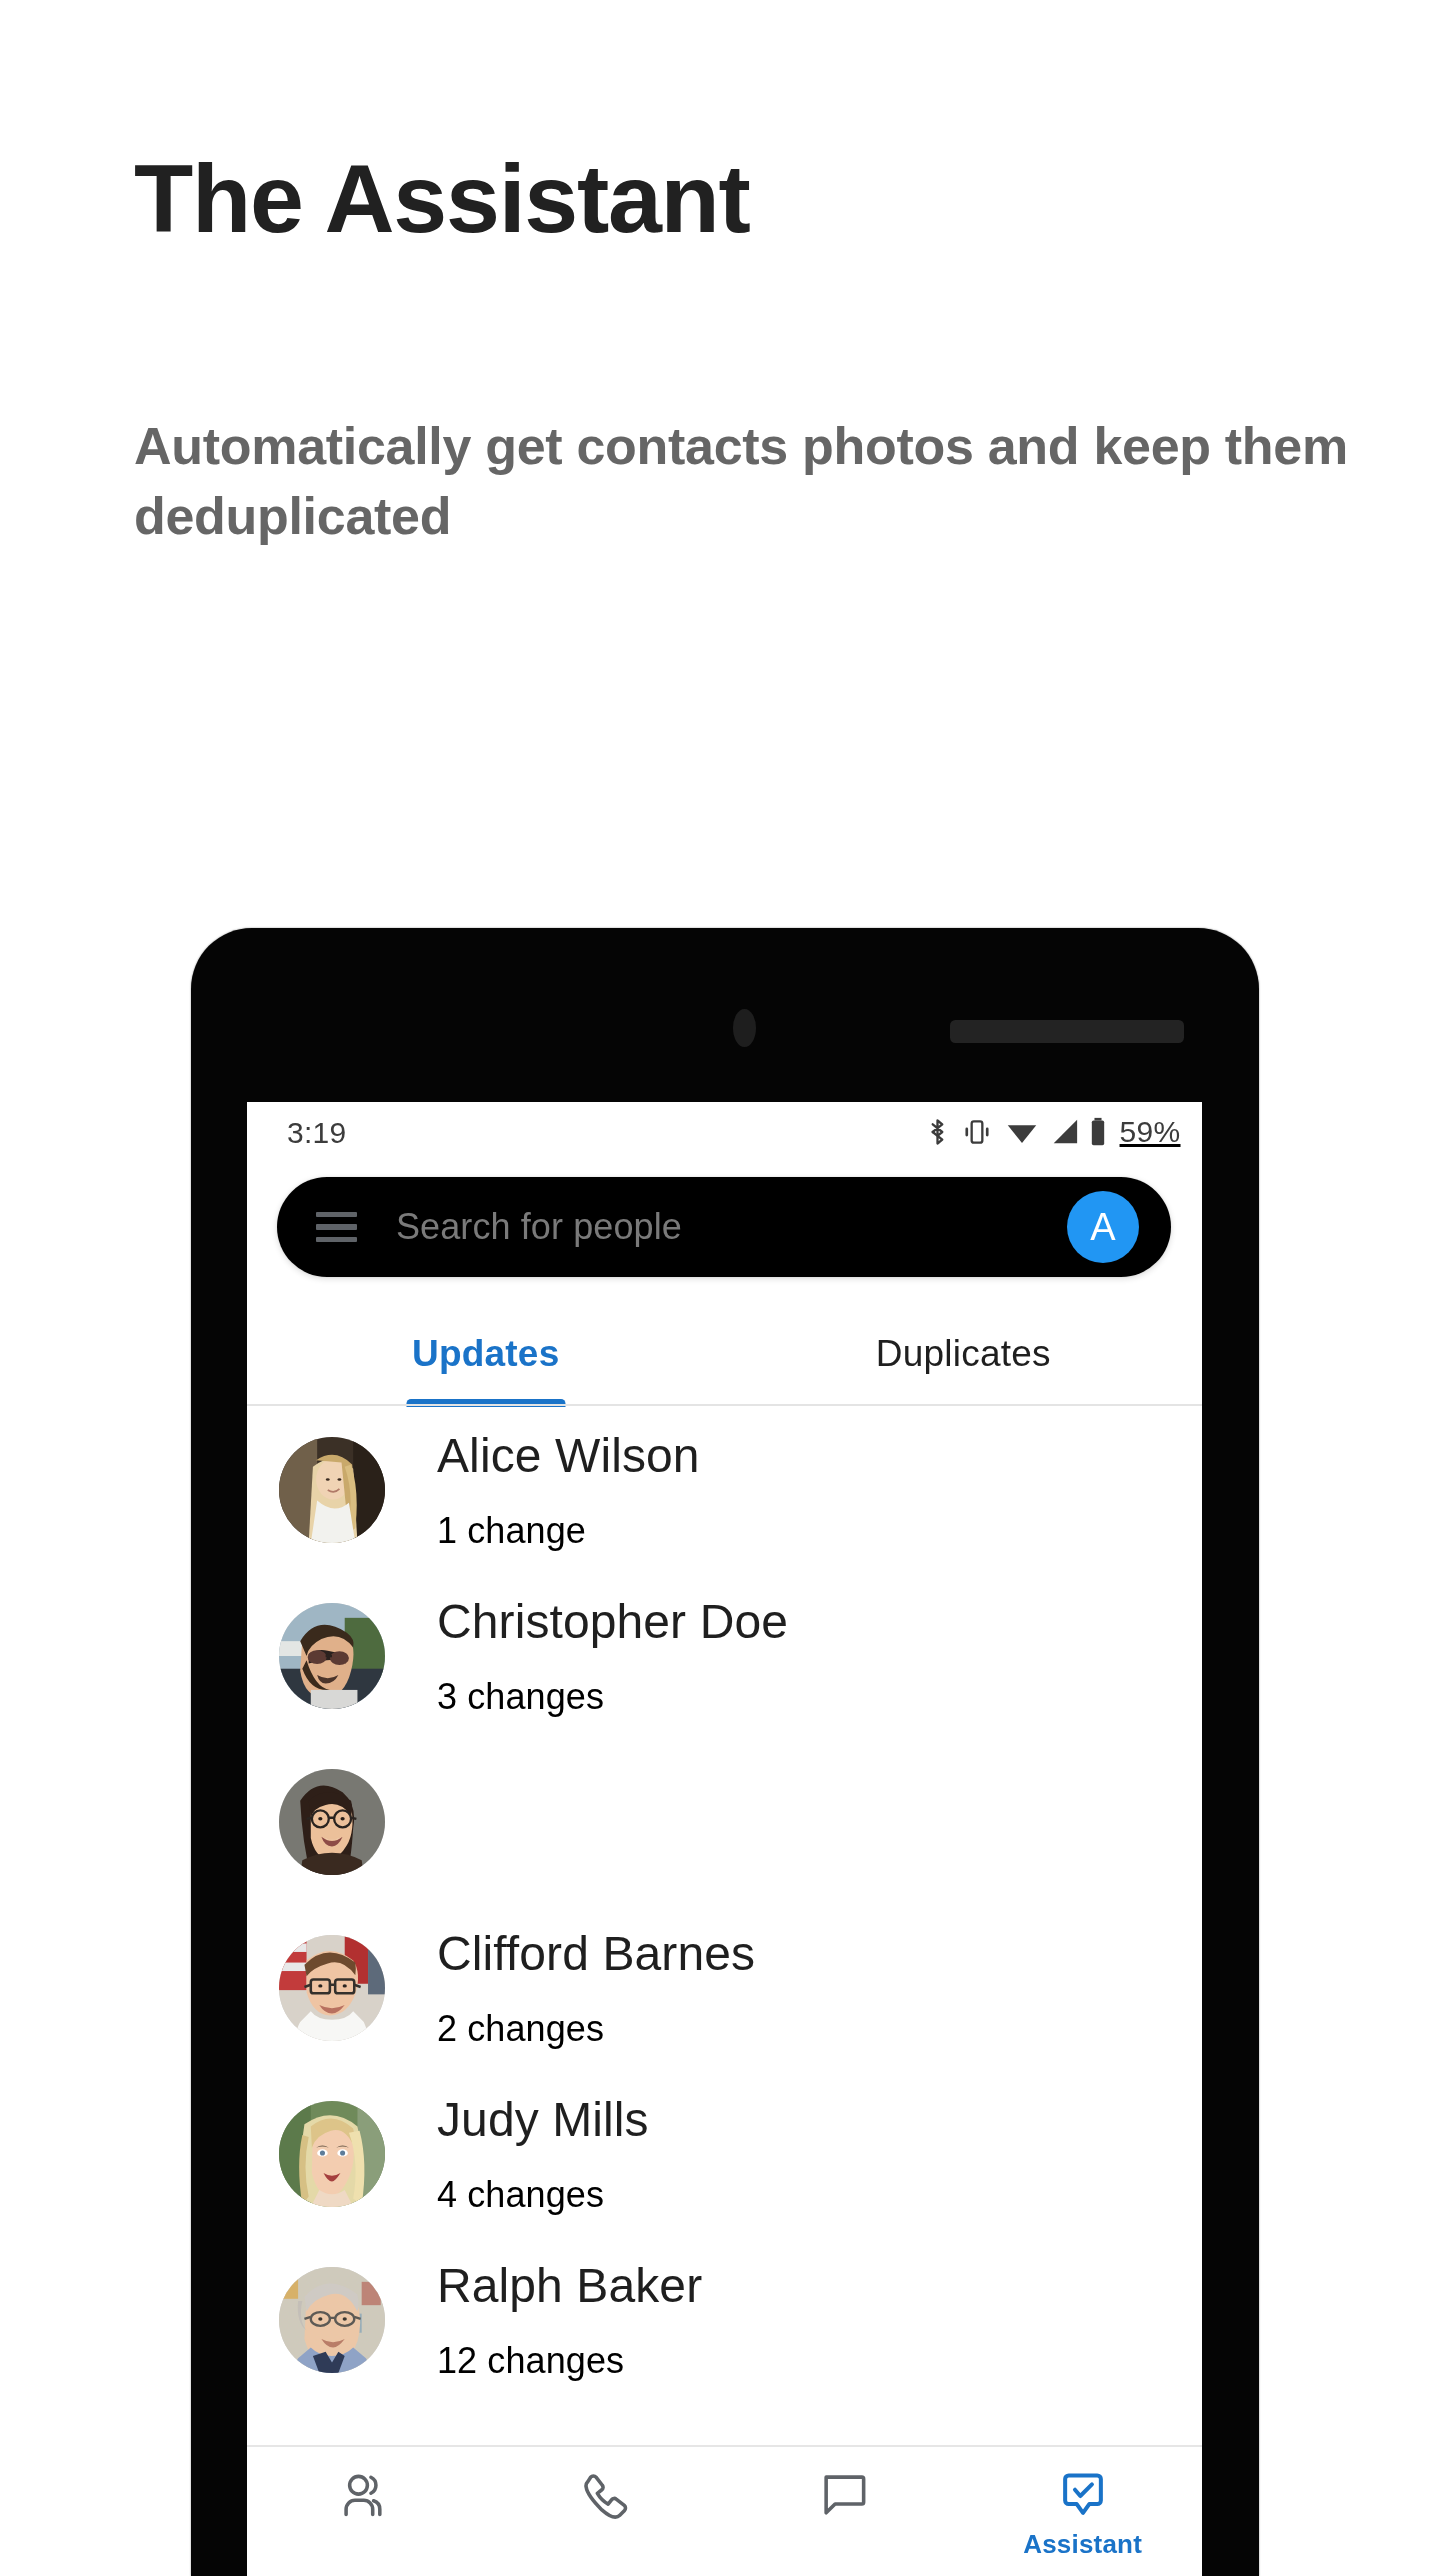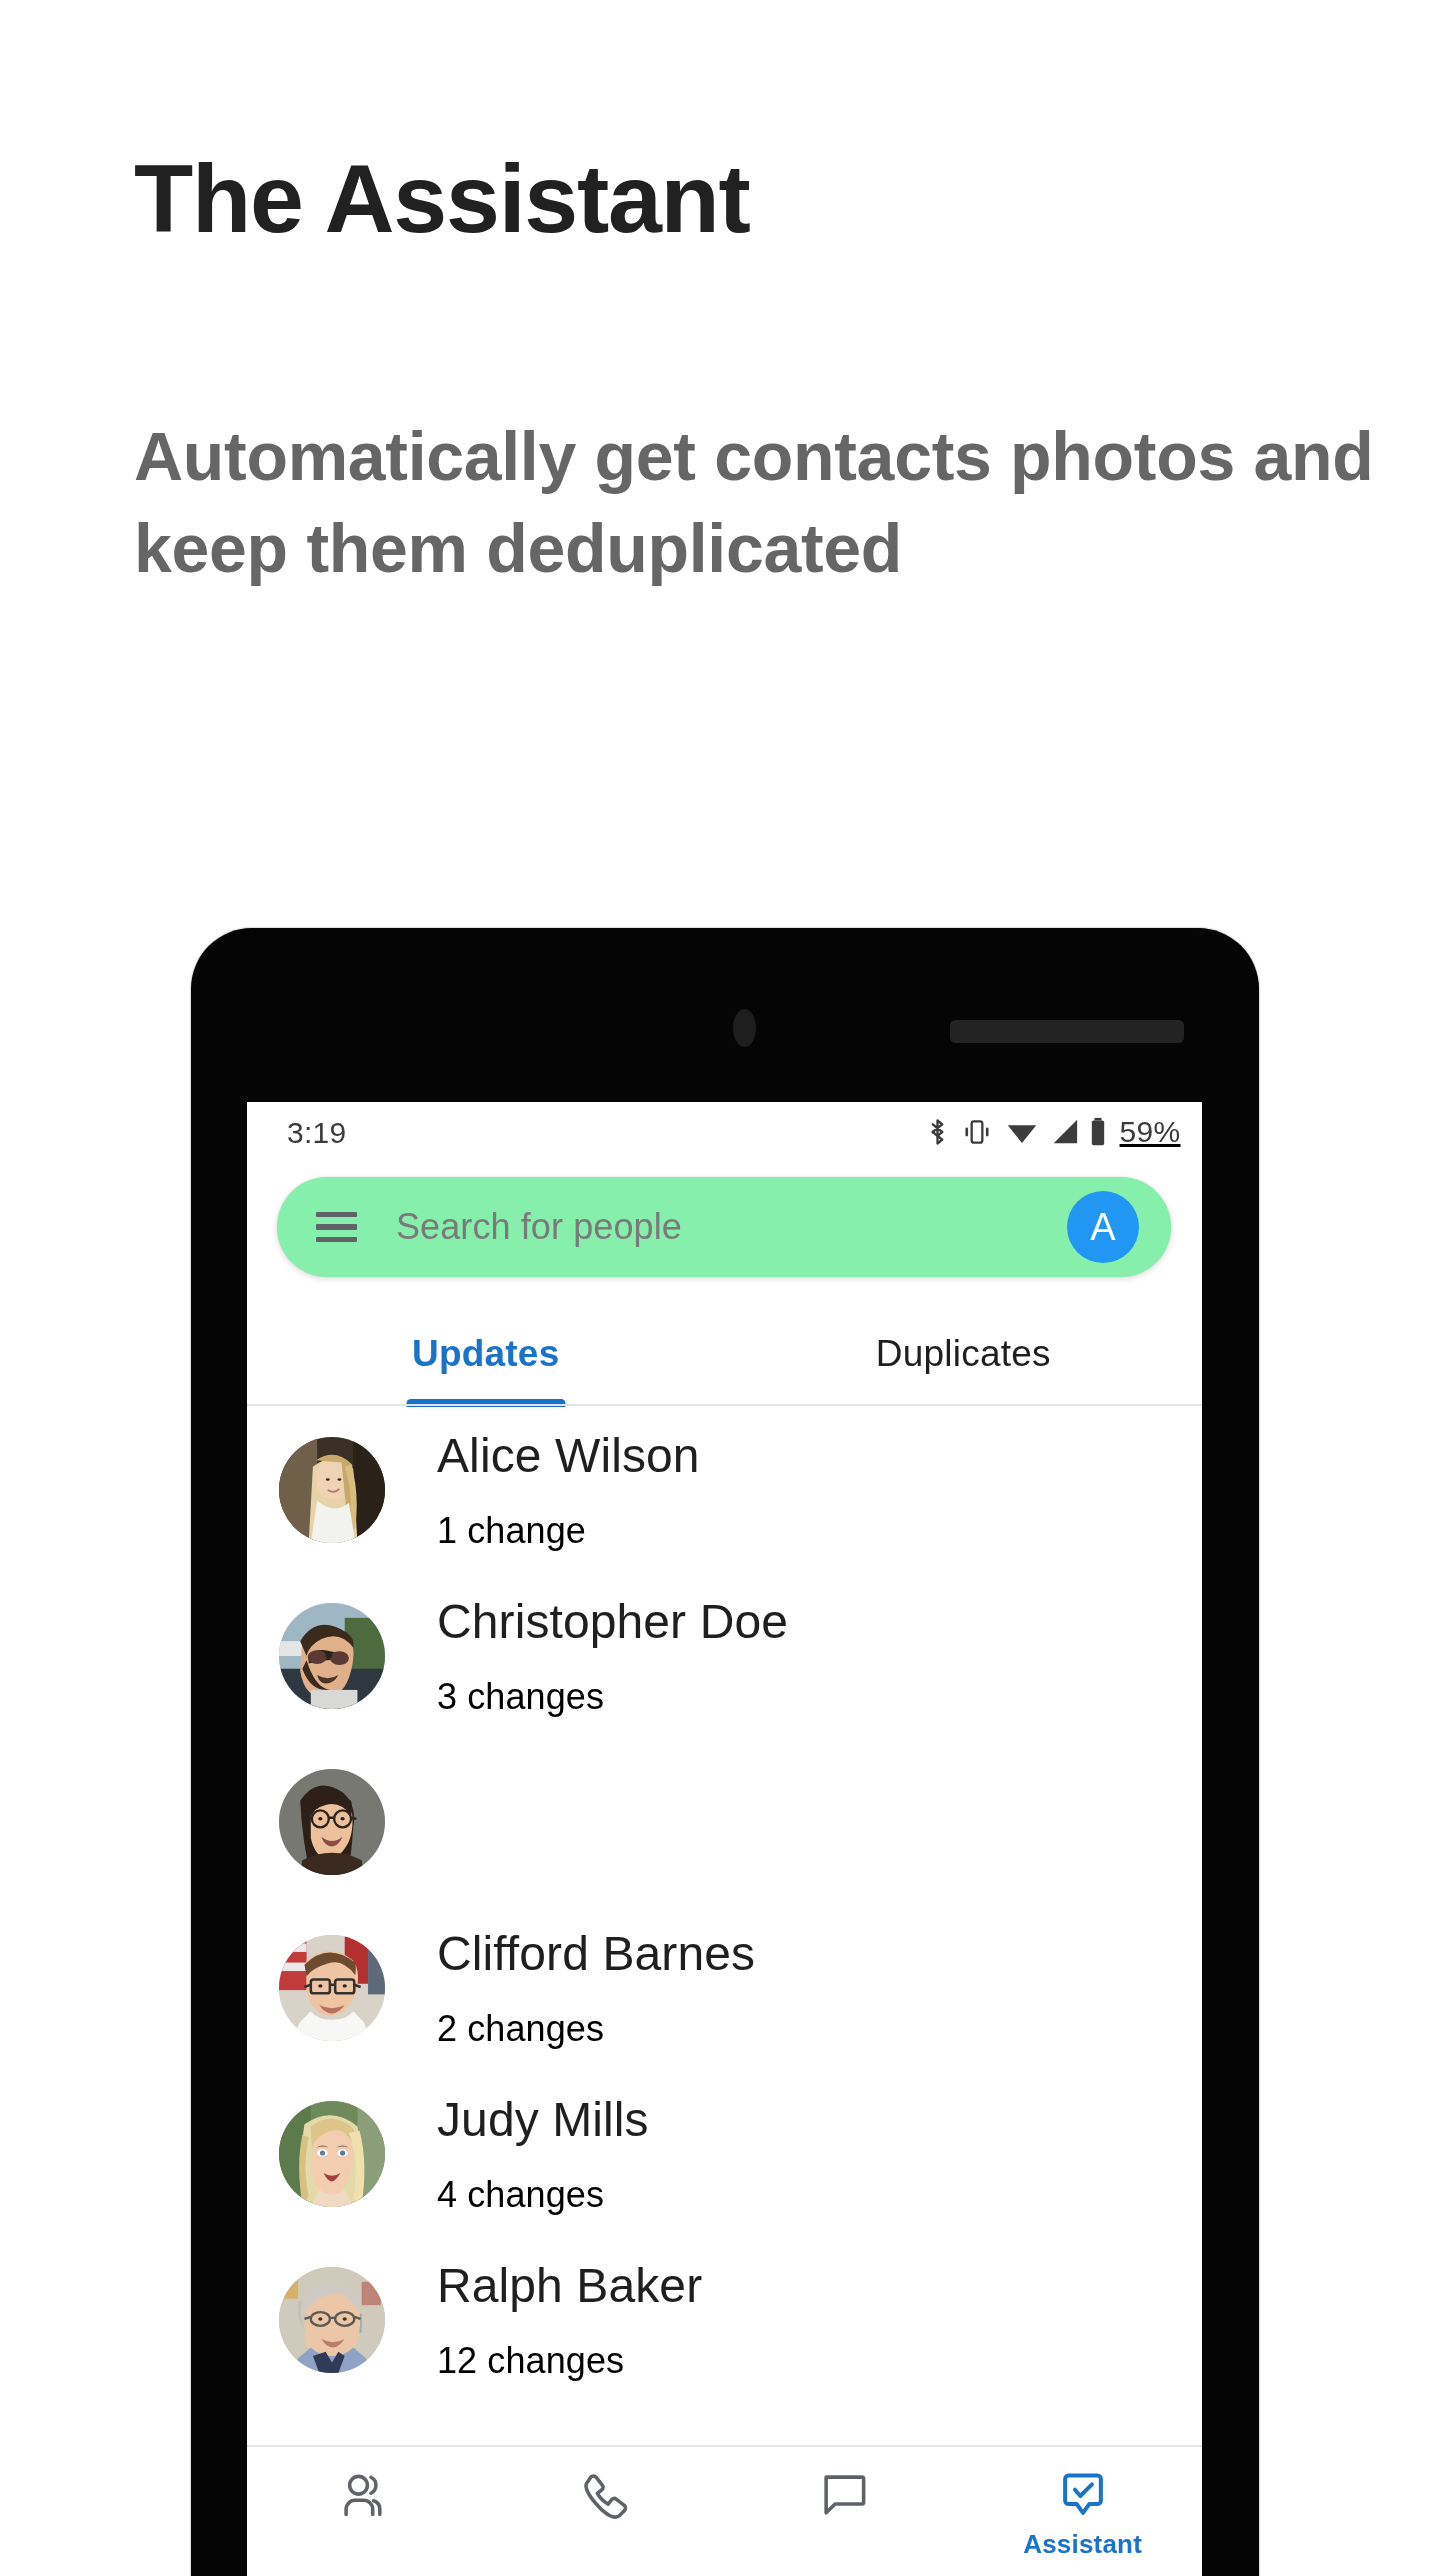--- a/index.html
+++ b/index.html
@@ -13,21 +13,21 @@
   
   .promo { position: absolute; left: 0; top: 0; width: 1449px; }
   .promo-title {
     position: absolute; left: 134px; top: 150px;
     font-size: 97px; font-weight: 700; letter-spacing: -1.3px;
     color: #212121; line-height: 1.0; white-space: nowrap;
   }
   .promo-sub {
     position: absolute; left: 134px; top: 411px;
     width: 1252px;
-    font-size: 68px; font-weight: 700; letter-spacing: -0.3px;
+    font-size: 52px; font-weight: 700; letter-spacing: -0.3px;
     color: #666666; line-height: 1.35;
   }
 
   
   .phone-frame {
     position: absolute;
     left: 191px; top: 928px;
     width: 1068px; height: 1648px;
     background: #050505;
     border-radius: 61px 61px 0 0;
@@ -68,21 +68,21 @@
   }
   .status-icons svg { display: block; }
   .status-batt-pct {
     font-size: 30px; color: #3c3c3c; margin-left: 1.8px; letter-spacing: 0.3px;
   }
 
   
   .searchbar {
     position: absolute; left: 30px; top: 75px;
     width: 894px; height: 100px;
-    background: #86efac;
+    background: #000000;
     border-radius: 50px;
     box-shadow: 0 1.8px 6.3px rgba(0,0,0,0.14), 0 0 1.8px rgba(0,0,0,0.10);
     display: flex; align-items: center;
   }
   .hamburger {
     margin-left: 39px; width: 41px; height: 30px;
     display: flex; flex-direction: column; justify-content: space-between;
     cursor: pointer;
   }
   .hamburger span { display:block; height: 5.4px; background: #5f6368; border-radius: 0.9px; }

